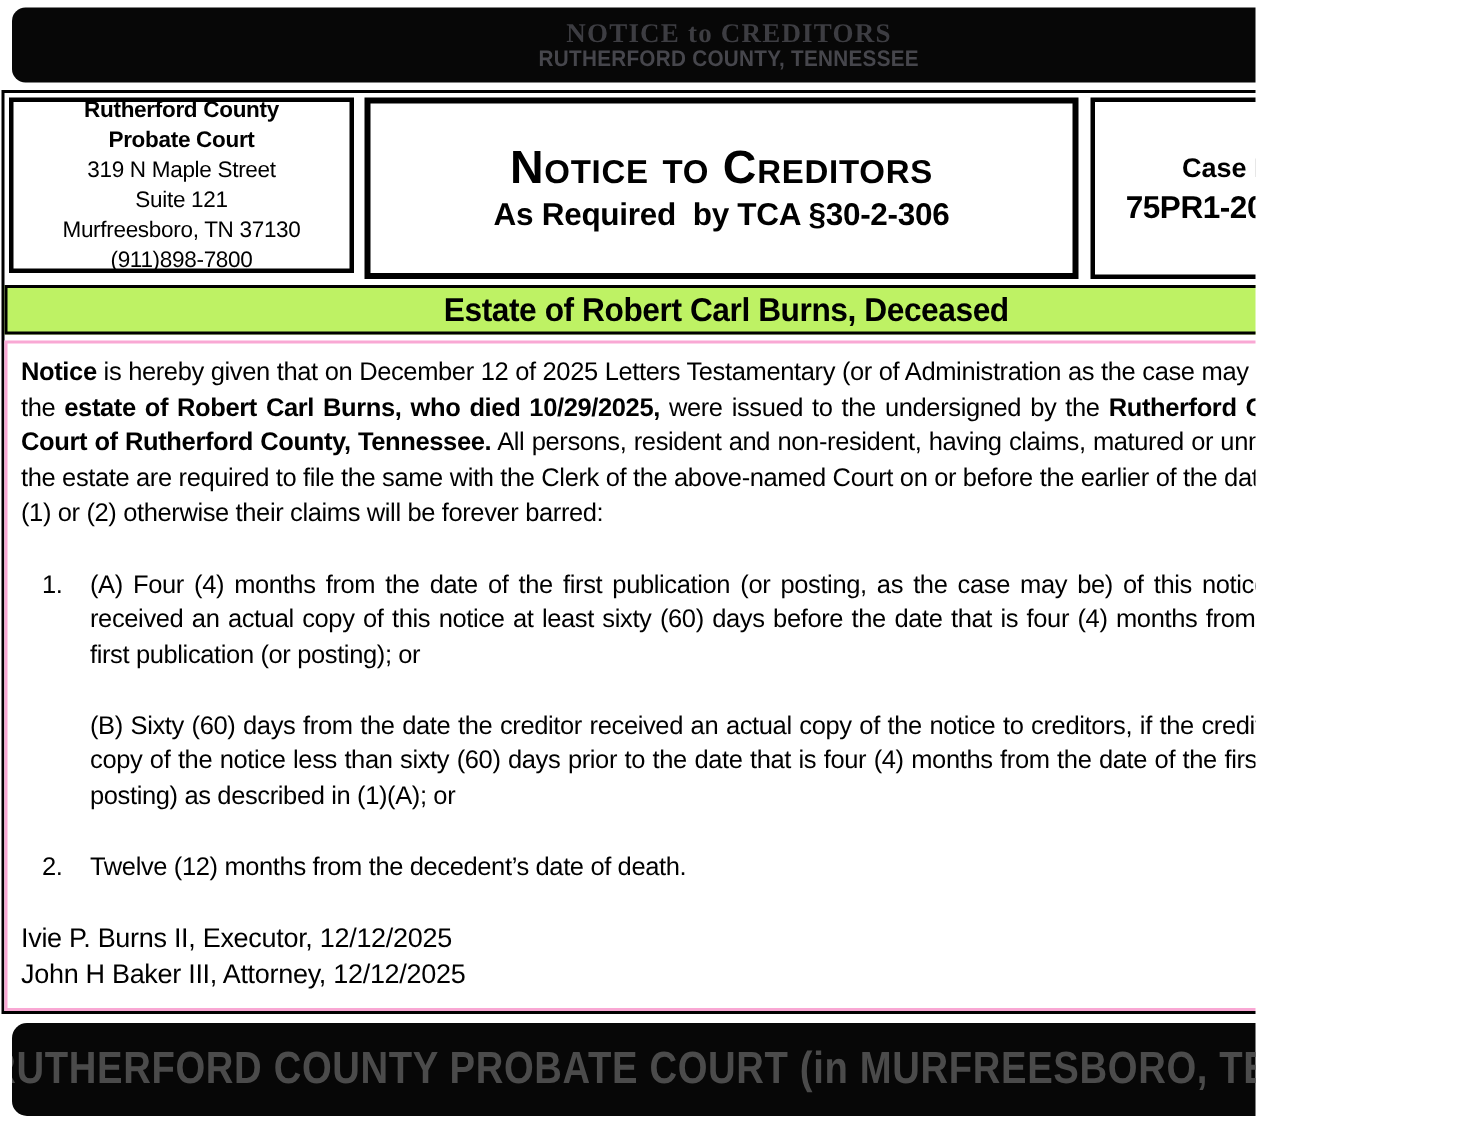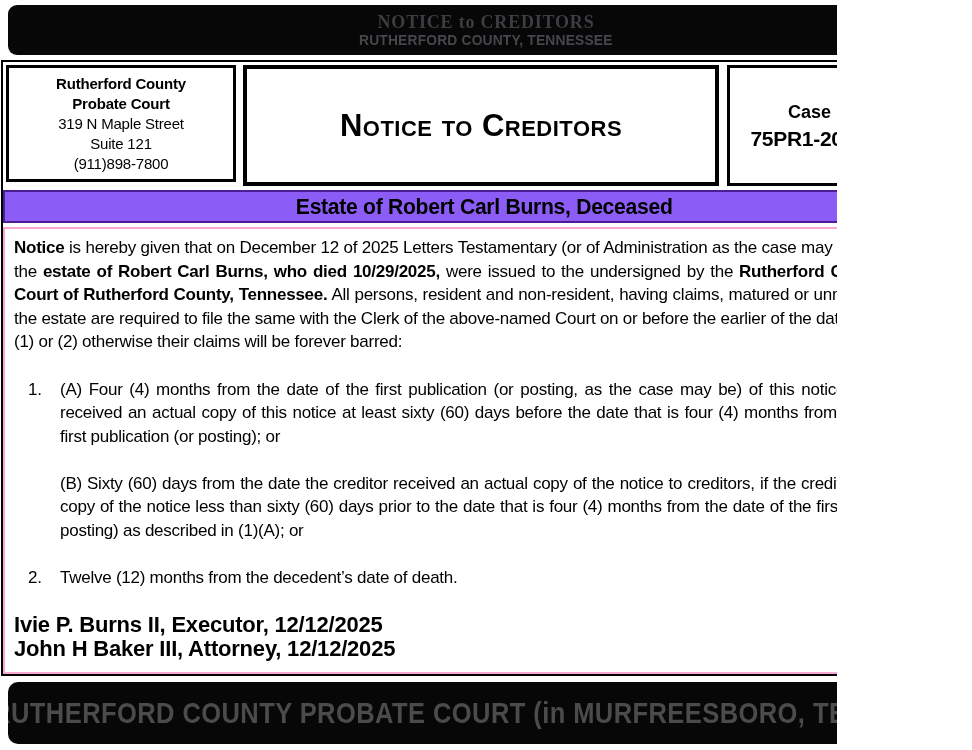--- a/index.html
+++ b/index.html
@@ -111,22 +111,22 @@
     font-size: 21px;
     line-height: 27px;
     letter-spacing: -0.3px;
   }
 
   
   .estate-bar {
     position: absolute;
     left: 3px; top: 190px;
     width: 963px; height: 33px;
-    border: 2px solid #4c1d95;
-    background: #8b5cf6;
+    border: 2px solid #000000;
+    background: #bef264;
     display: flex; align-items: center; justify-content: center;
   }
   .estate-title {
     font-weight: bold;
     font-size: 22px;
     letter-spacing: -0.3px;
     transform: scaleX(0.96);
   }
 
   
@@ -151,22 +151,22 @@
     column-gap: 8px;
     padding-left: 14px;
     padding-right: 4px;
     text-align: justify;
   }
   .list-item .marker { text-align: left; }
   .list-gap { height: 23.5px; }
 
   .signatures { margin-top: 24px; }
   .signature-line {
-    font-weight: bold;
-    font-size: 22px;
+    font-weight: normal;
+    font-size: 18px;
     line-height: 24px;
     letter-spacing: -0.2px;
   }
 
   
   .bottom-banner {
     position: absolute;
     left: 8px; top: 682px;
     width: 956px; height: 62px;
     background: #070707;
@@ -193,25 +193,27 @@
     <div class="top-banner-subtitle">RUTHERFORD COUNTY, TENNESSEE</div>
   </div>
 
   <div class="outer-frame"></div>
 
   <div class="court-box">
     <div class="bold">Rutherford County</div>
     <div class="bold">Probate Court</div>
     <div>319 N Maple Street</div>
     <div>Suite 121</div>
+    <div>Murfreesboro, TN 37130</div>
     <div>(911)898-7800</div>
   </div>
 
   <div class="title-box">
     <div class="notice-title">Notice to Creditors</div>
+    <div class="notice-subtitle">As Required  by TCA §30-2-306</div>
   </div>
 
   <div class="case-box">
     <div class="case-label">Case Number</div>
     <div class="case-number">75PR1-2025-PR-592</div>
   </div>
 
   <div class="estate-bar">
     <div class="estate-title">Estate of Robert Carl Burns, Deceased</div>
   </div>

